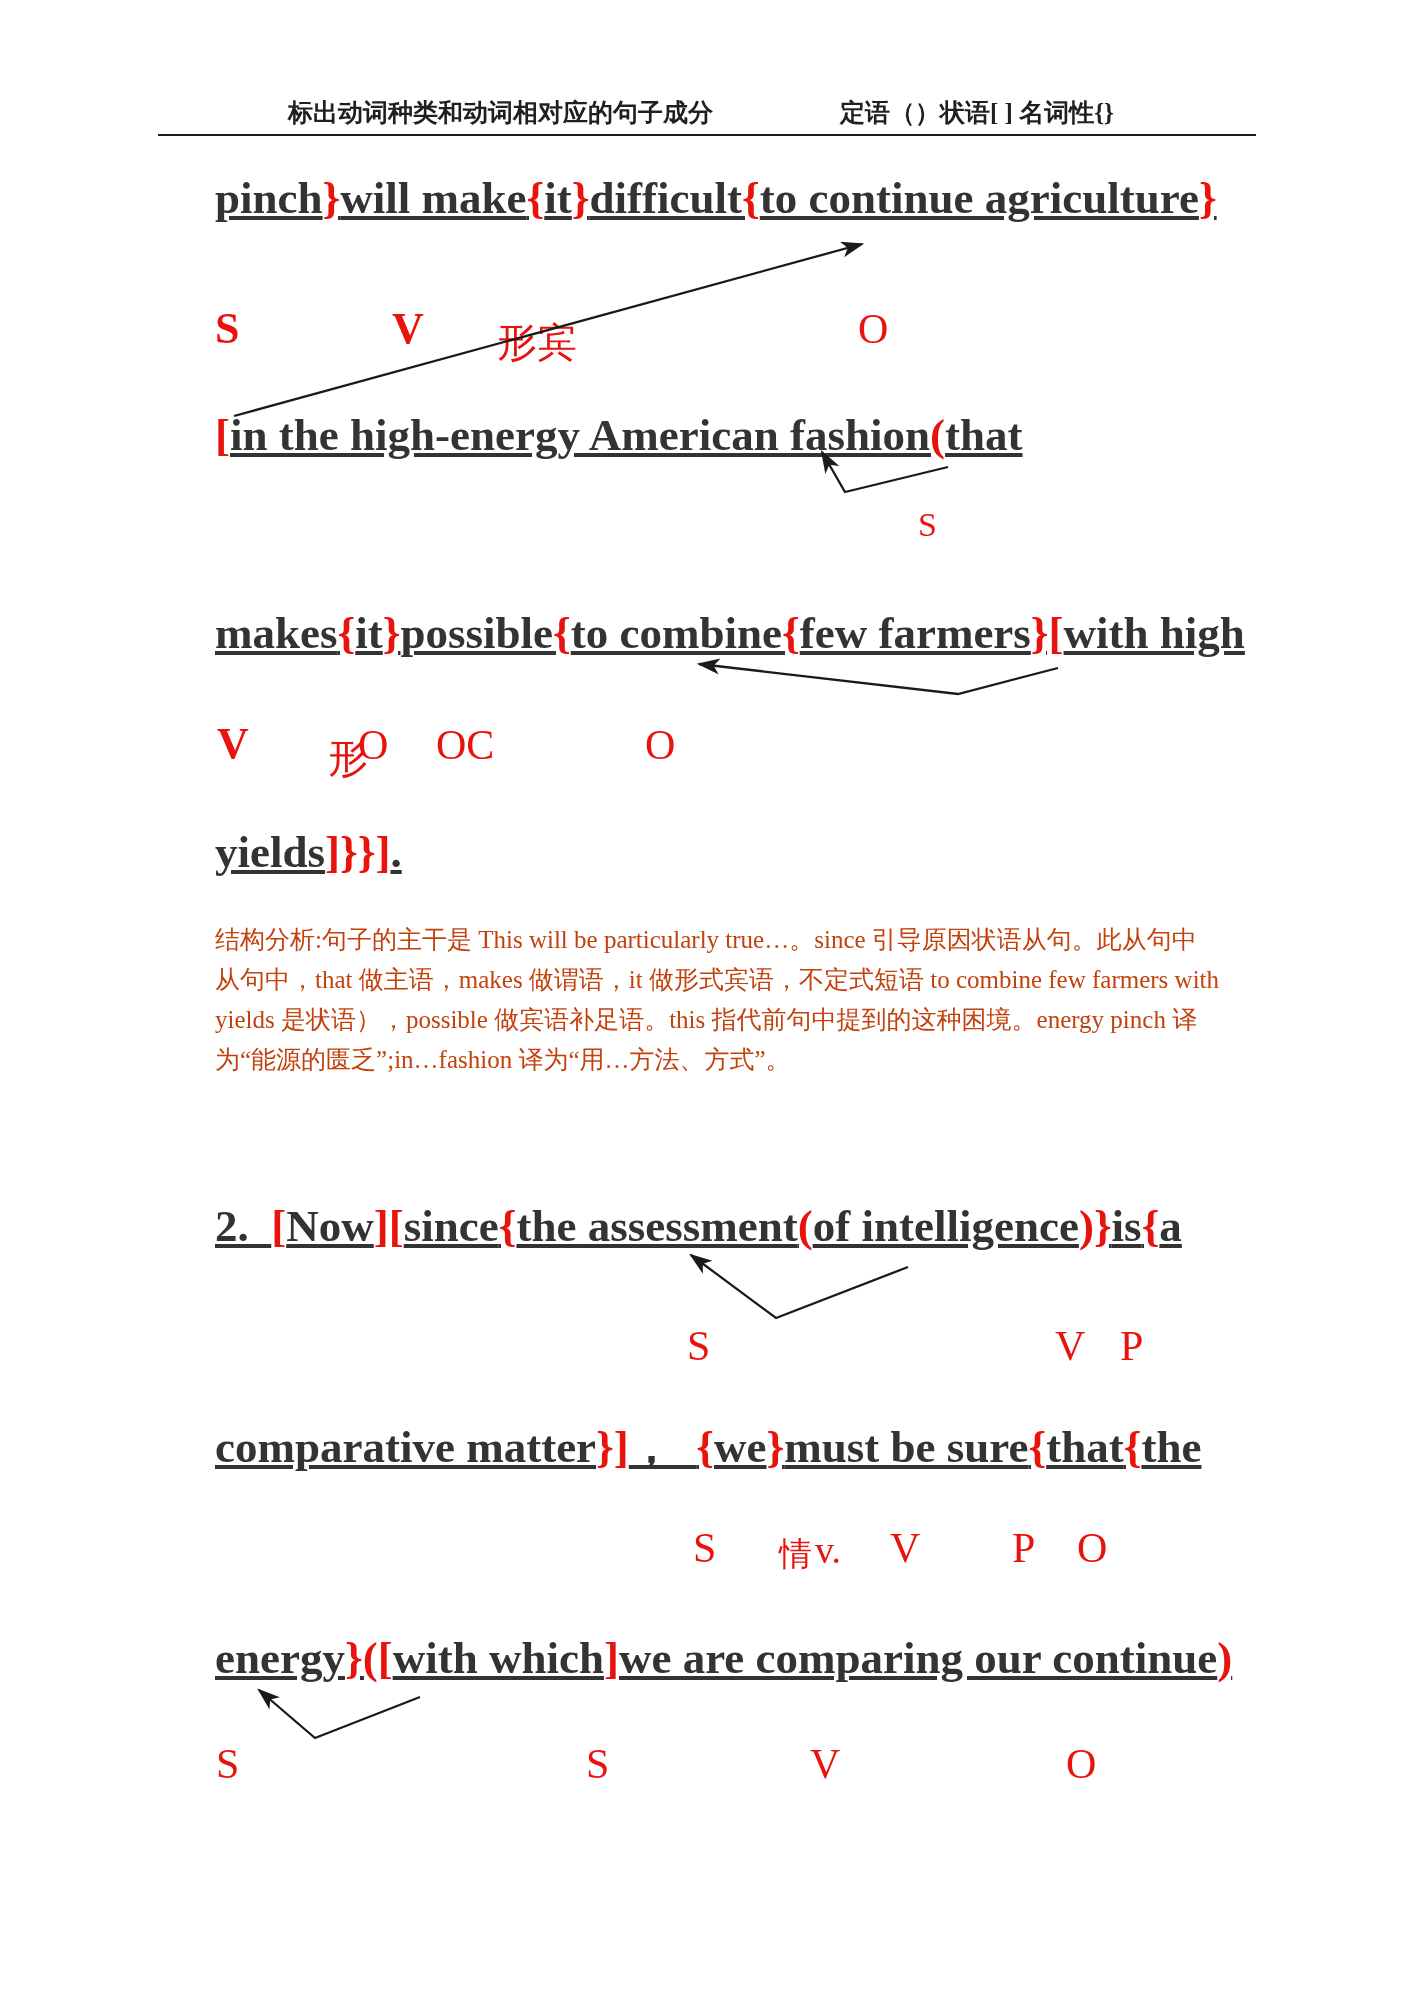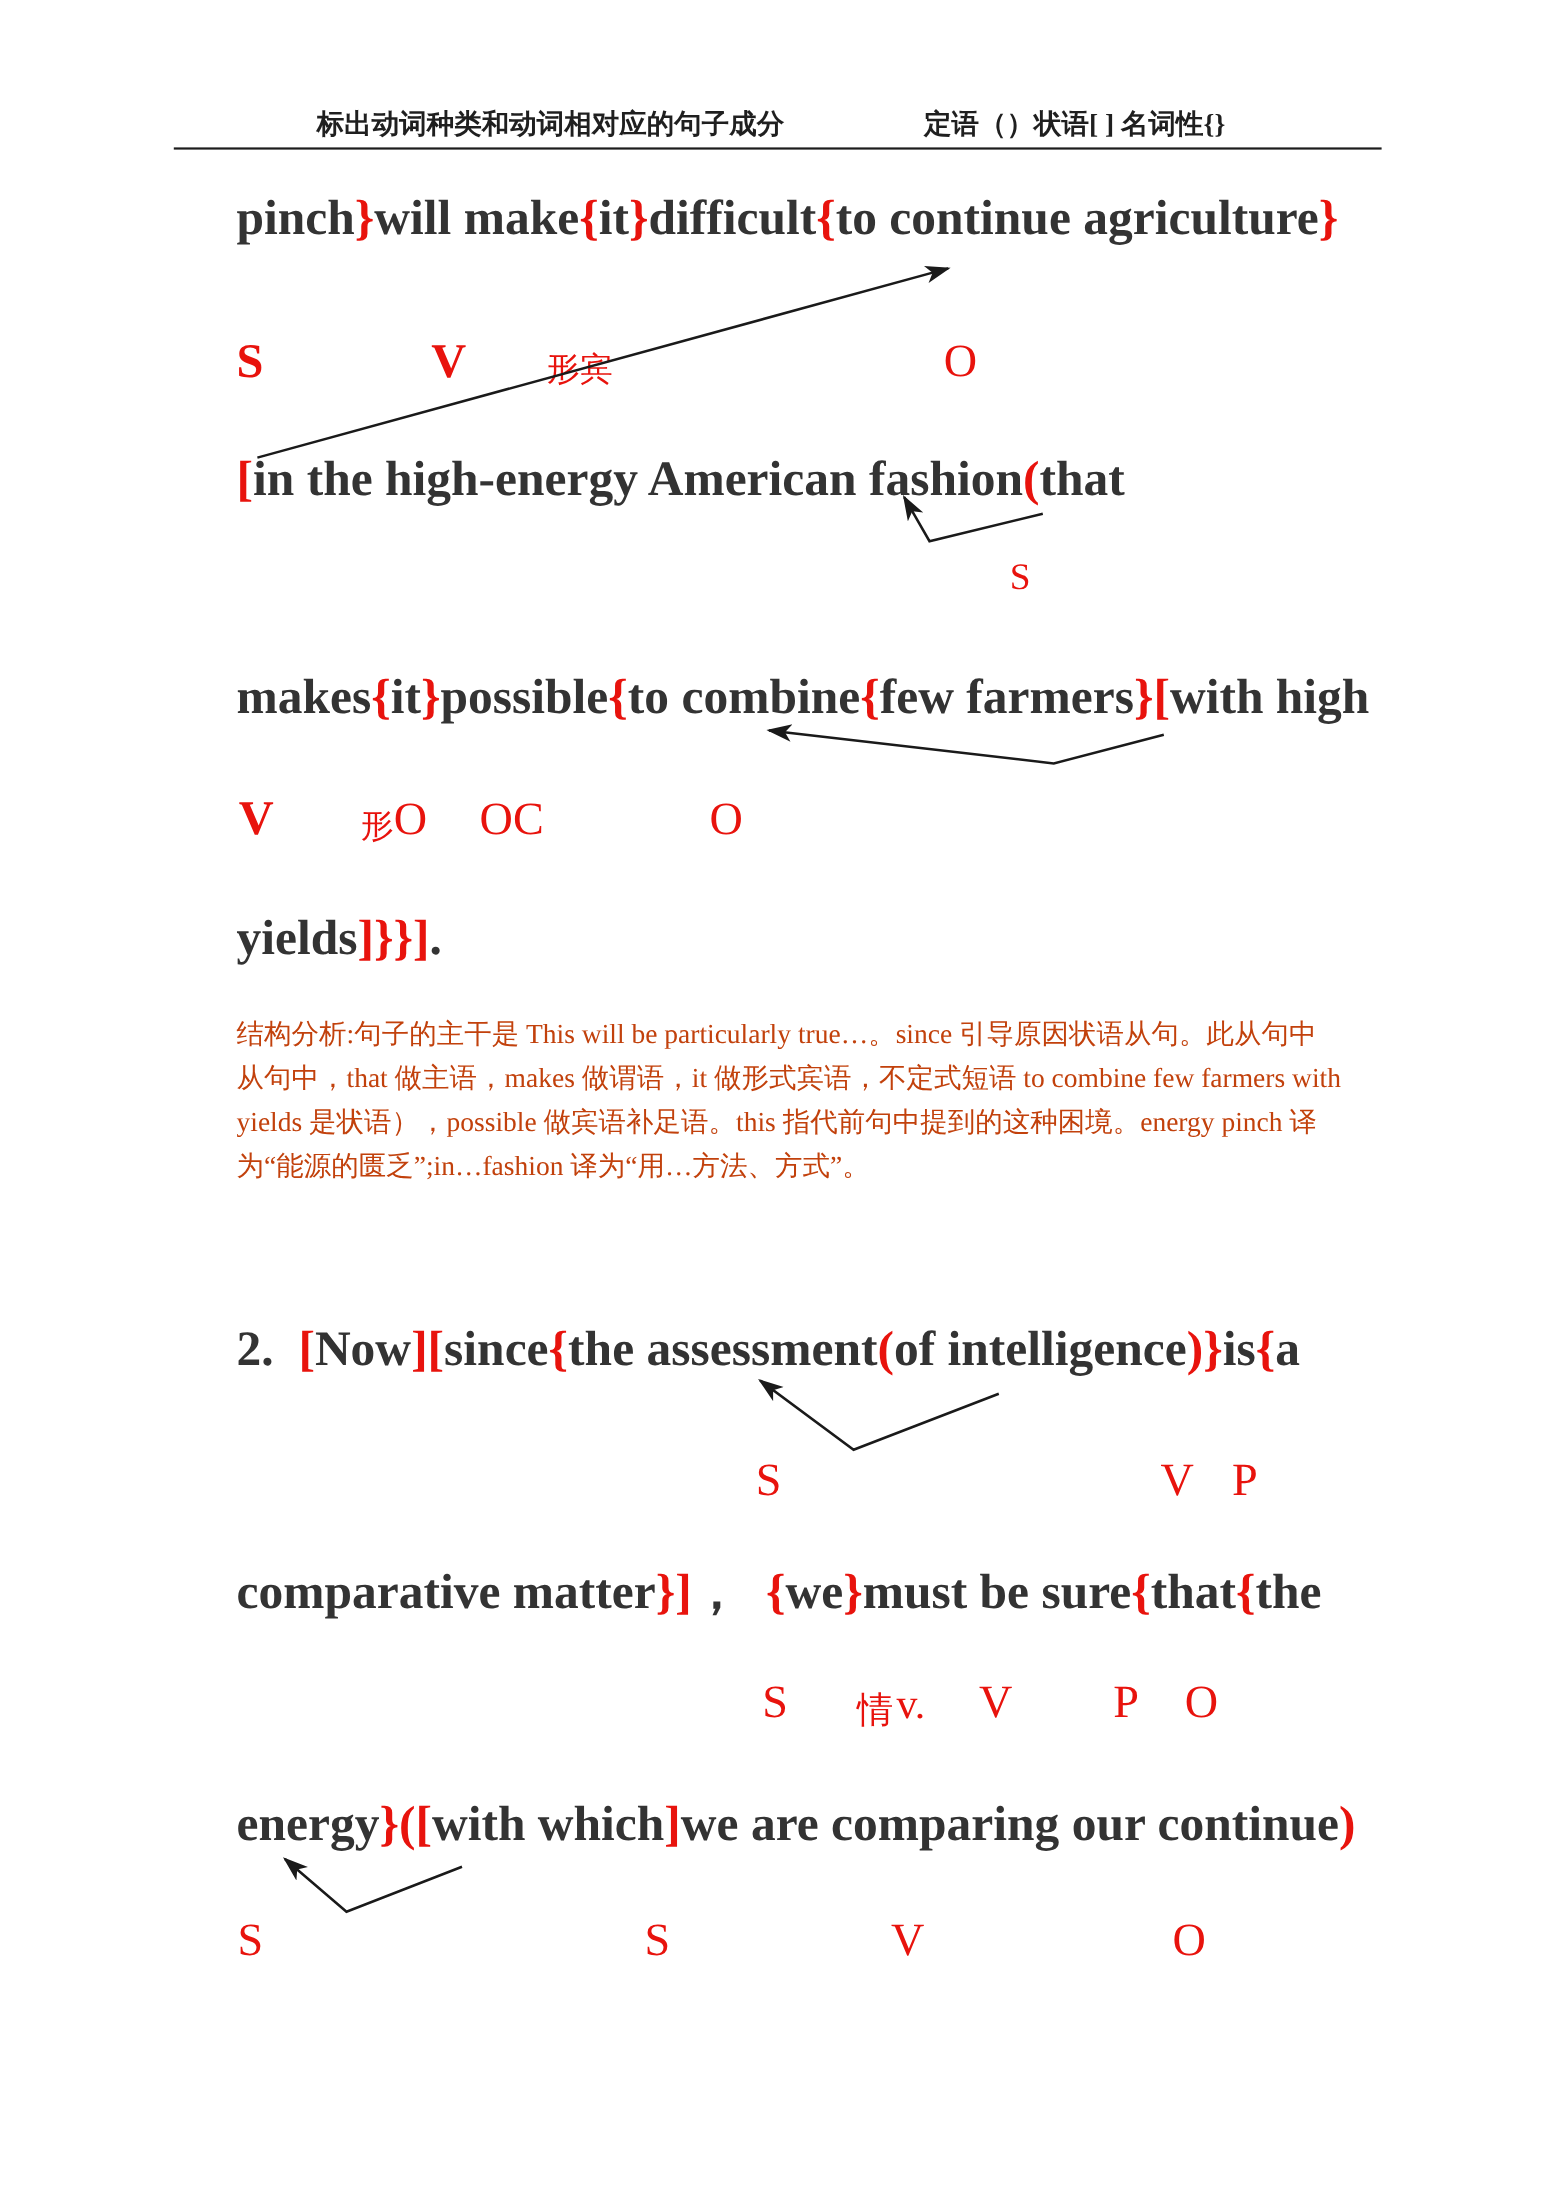--- a/index.html
+++ b/index.html
@@ -19,31 +19,32 @@
   .hdr-rule{
     position:absolute;
     left:158px;top:134px;width:1098px;height:0;
     border-bottom:2px solid #1c1c1c;
   }
   .bigline{
     position:absolute;
     font:700 45px "Liberation Serif",serif;
     white-space:pre;
     color:#333333;
+    text-decoration:underline;
   }
   .seg-k{color:#333333;}
   .seg-r{color:#e8130d;}
   .lbl{
     position:absolute;
     font:400 42px "Liberation Serif",serif;
     color:#e8130d;
     white-space:pre;
   }
   .lbl.bold{font-weight:700;font-size:44px;}
-  .lbl.cjk{font-size:30px;}
+  .lbl.cjk{font-size:40px;}
   .lbl.cjk-mid{font-size:33px;}
   .lbl.small{font-size:34px;}
   .lbl.vdot{font-size:38px;}
   .para{
     position:absolute;
     left:215px;top:923px;width:990px;
     color:#c2410c;
   }
   .para .pline{
     height:40px;line-height:40px;

